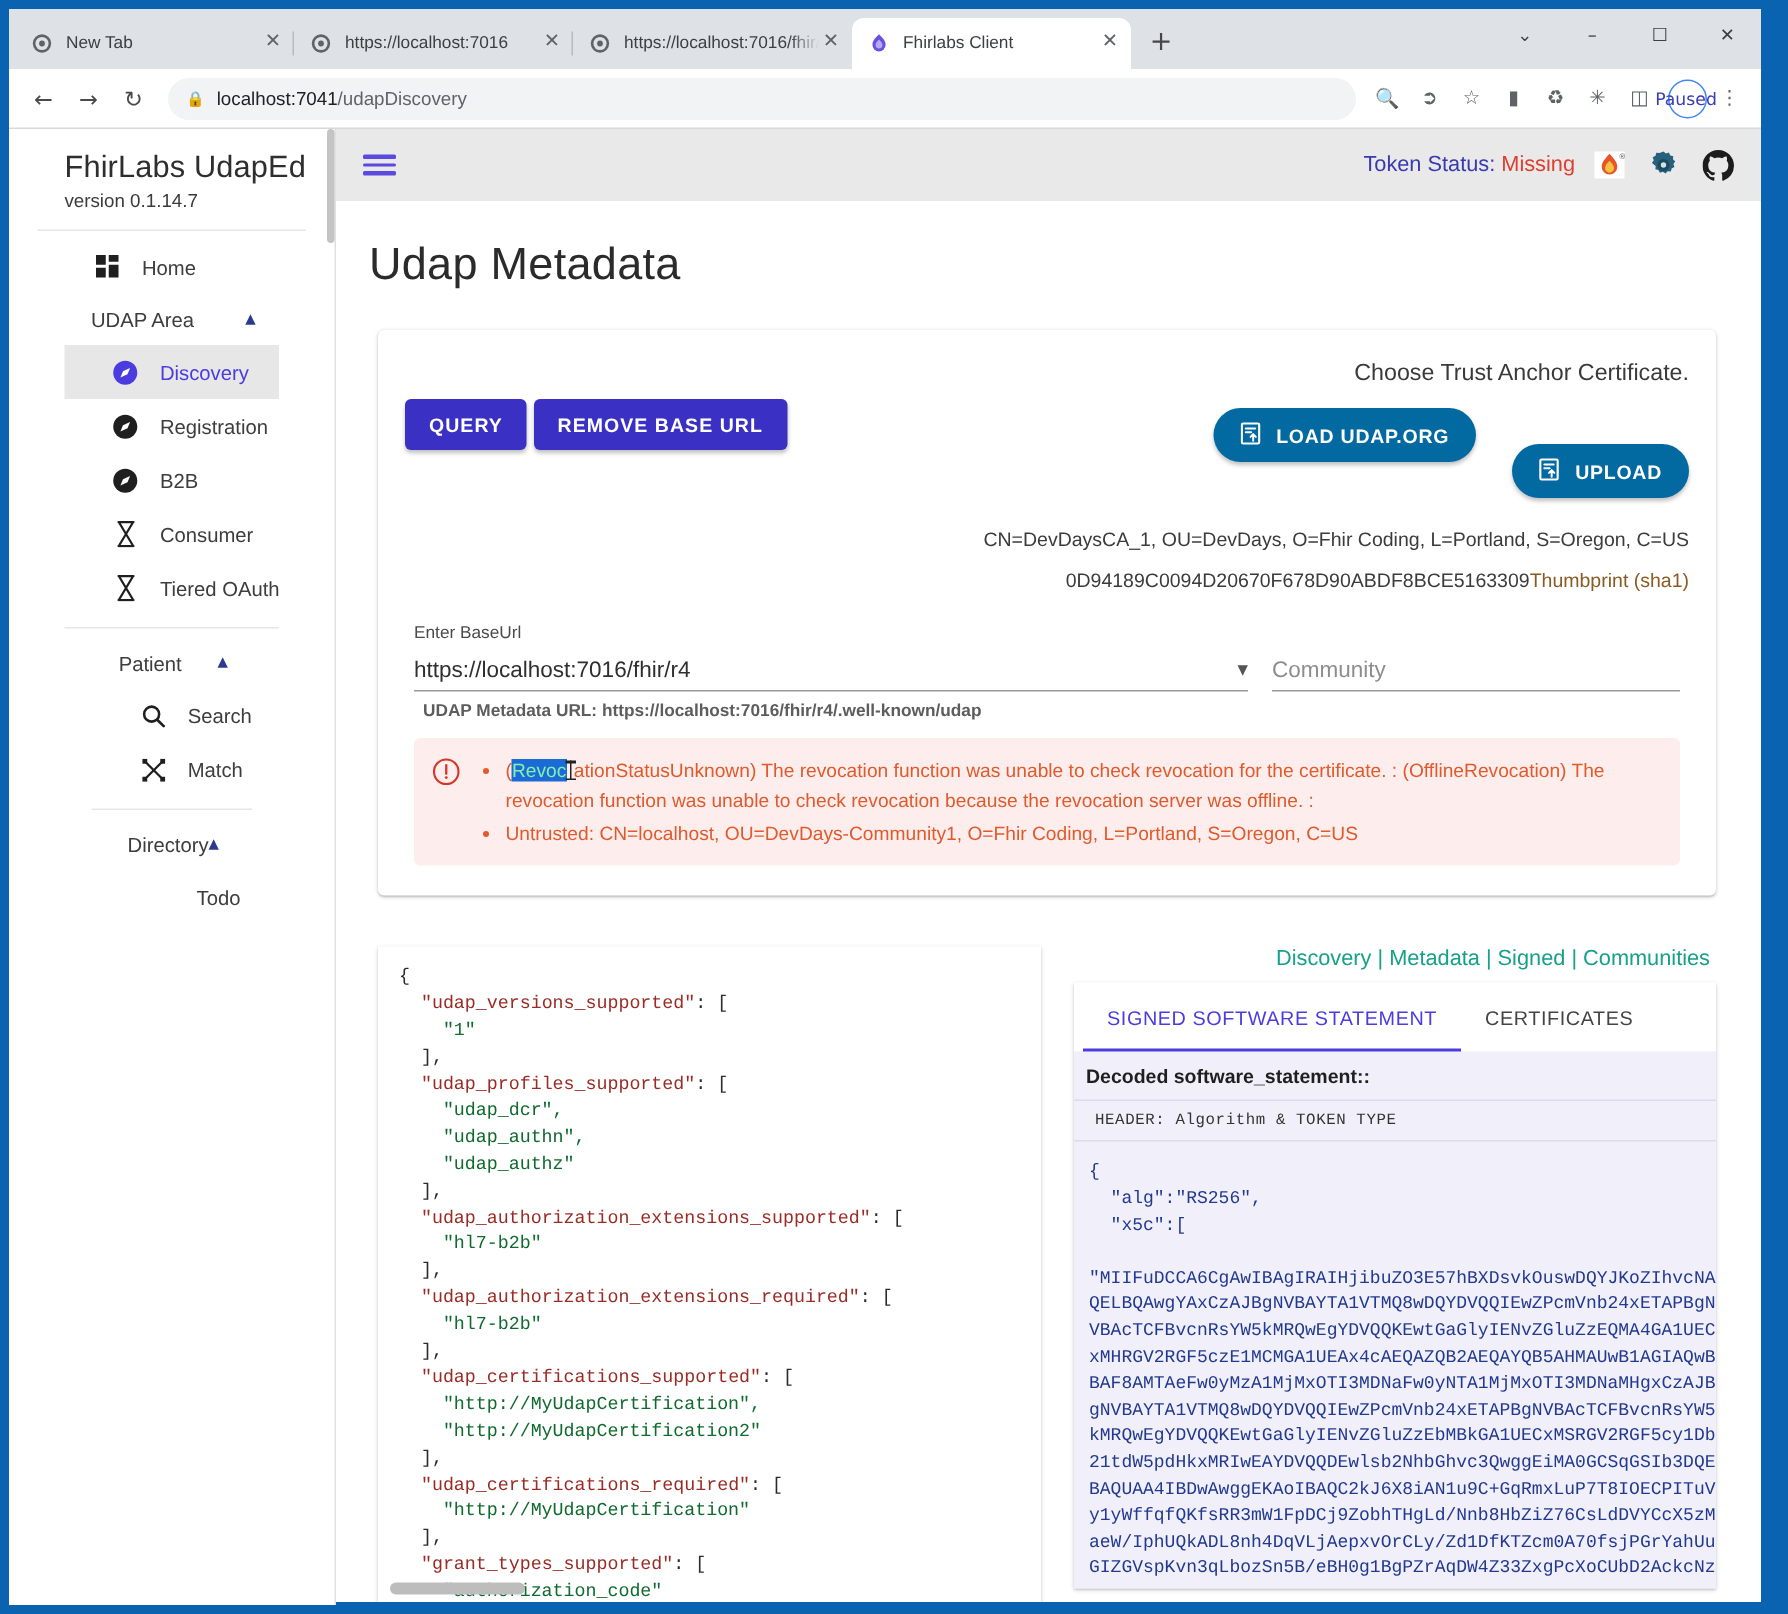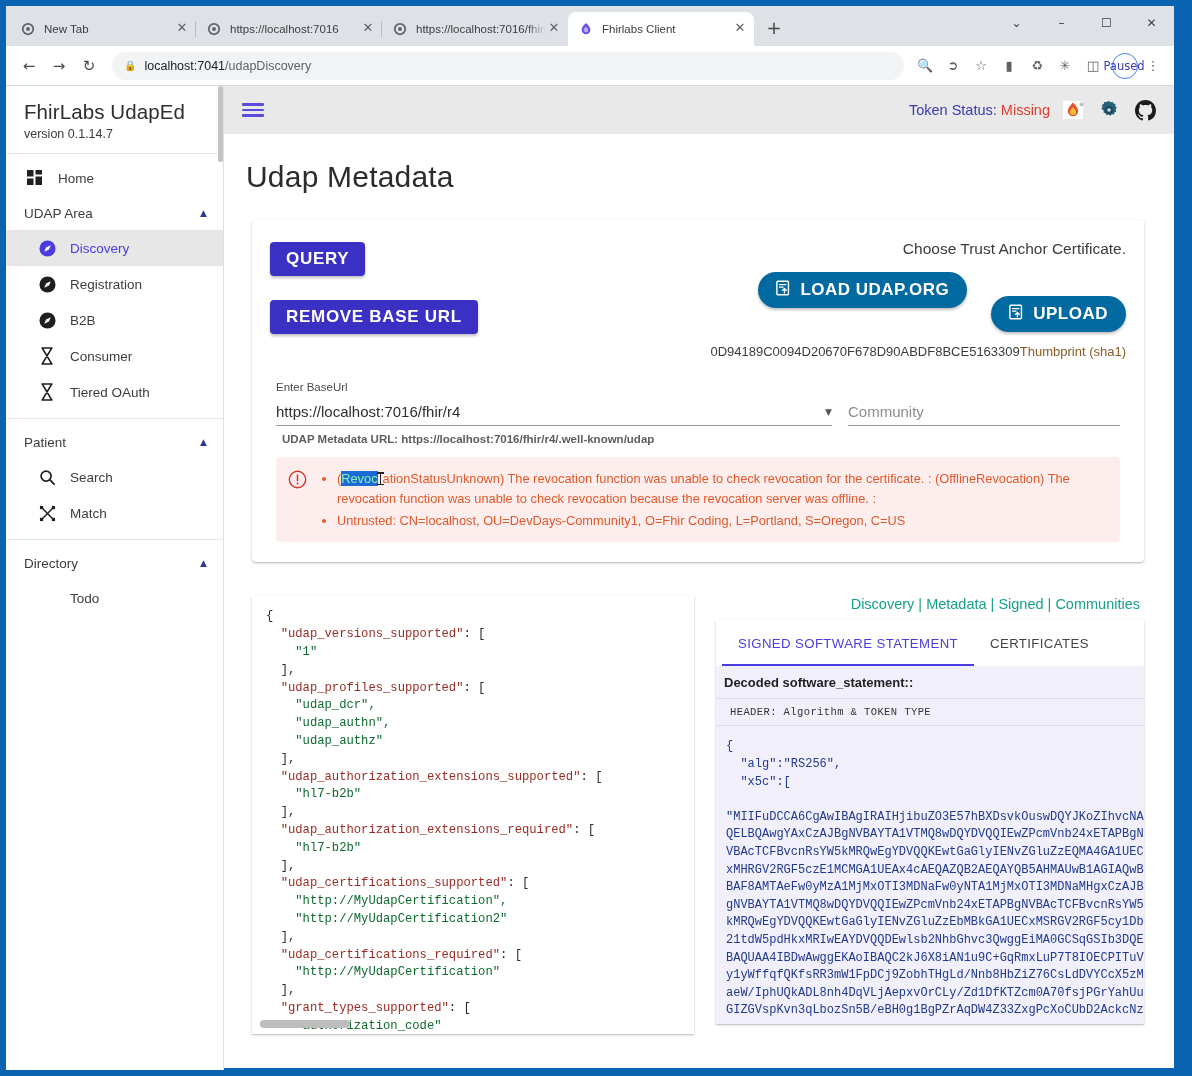--- a/index.html
+++ b/index.html
@@ -121,21 +121,21 @@
     flex: 1; display: flex; position: relative;
     background: #ffffff; overflow: hidden;
   }
 
   
   .drawer {
     width: 218px; flex: 0 0 218px;
     background: #ffffff;
     border-right: 1px solid #e0e0e0;
     display: flex; flex-direction: column;
-    position: relative; z-index: 3;
+    position: relative; z-index: 3; align-items: center;
   }
   .brand { padding: 14px 0 12px 18px; border-bottom: 1px solid #e6e6e6; }
   .brand-title { font-size: 20.5px; color: #2e2e2e; letter-spacing: .1px; }
   .brand-ver { font-size: 12.5px; color: #3b3b3b; margin-top: 3px; }
 
   .nav-group { border-bottom: 1px solid #e6e6e6; padding: 6px 0 8px; }
   .nav-group.last { border-bottom: none; }
   .nav-row {
     display: flex; align-items: center;
     height: 36px; padding-left: 18px;
@@ -197,21 +197,21 @@
     position: relative;
   }
   .card-top { display: flex; }
   .card-left { width: 300px; flex: 0 0 300px; padding-top: 6px; }
   .card-right { flex: 1; text-align: right; padding-top: 4px; }
 
   .btn {
     display: inline-flex; align-items: center; justify-content: center;
     background: #3a30c4; color: #ffffff;
     border: none; border-radius: 4px;
-    font-size: 17px; letter-spacing: .7px; font-weight: bold;
+    font-size: 13px; letter-spacing: .7px; font-weight: bold;
     padding: 0 16px; height: 34px;
     box-shadow: 0 2px 3px rgba(0,0,0,.25);
     font-family: "Liberation Sans", sans-serif;
   }
   .btn + .btn { margin-top: 24px; }
   .btn-green {
     background: #0369a1; border-radius: 18px; height: 36px;
     padding: 0 18px; gap: 8px; letter-spacing: .5px;
   }
   .green-row { display: flex; justify-content: flex-end; gap: 24px; margin-top: 14px; }
@@ -598,20 +598,21 @@
                   <span>
                     <svg width="16" height="16" viewBox="0 0 18 18">
                         <rect x="1" y="1.5" width="13" height="15" rx="1" fill="none" stroke="#ffffff" stroke-width="1.6"></rect>
                         <path d="M4 5.2h7M4 8h4" stroke="#ffffff" stroke-width="1.5" stroke-linecap="round"></path>
                         <path d="M9.5 14.5v-5l2 2m-2-2-2 2" stroke="#ffffff" stroke-width="1.5" fill="none" stroke-linecap="round" stroke-linejoin="round"></path>
                       </svg>
                   </span>
                   <span>UPLOAD</span>
                 </button>
               </div>
+              <div class="cert-line">CN=DevDaysCA_1, OU=DevDays, O=Fhir Coding, L=Portland, S=Oregon, C=US</div>
               <div class="cert-line thumb"><span>0D94189C0094D20670F678D90ABDF8BCE5163309</span><span class="thumb-tag">Thumbprint (sha1)</span></div>
             </div>
           </div>
 
           <div class="form-row">
             <div class="field base">
               <div class="field-label">Enter BaseUrl</div>
               <div class="field-input">
                 <span>https://localhost:7016/fhir/r4</span>
                 <span class="field-caret">▼</span>

